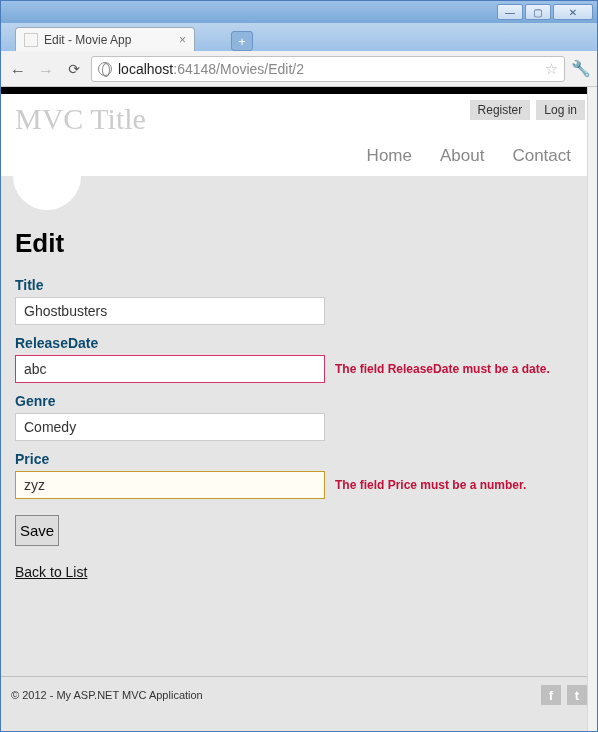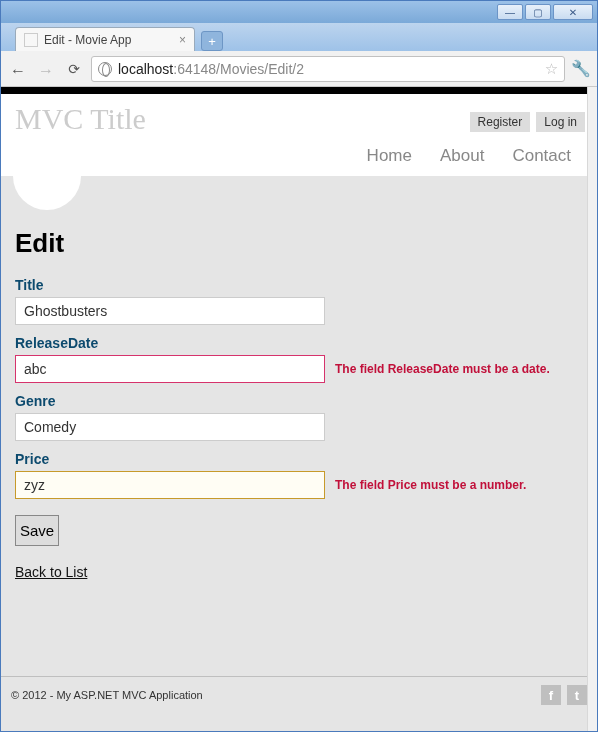--- a/index.html
+++ b/index.html
@@ -5,21 +5,21 @@
 * { margin:0; padding:0; box-sizing:border-box; }
 body { font-family:"Segoe UI",Arial,sans-serif; background:#fff; width:598px; height:732px; overflow:hidden; position:relative; }
 
 
 .win-frame { border:1px solid #4a7abc; height:732px; display:flex; flex-direction:column; background:#fff; }
 .titlebar { height:22px; background:linear-gradient(#9cc1e8,#7ba9d8); display:flex; justify-content:flex-end; align-items:center; padding:0 4px; gap:2px; }
 .win-btn { width:26px; height:16px; background:linear-gradient(#e8f0fa,#c9dcf1); border:1px solid #6b94c7; border-radius:2px; display:flex; align-items:center; justify-content:center; font-size:10px; color:#3b5a88; cursor:default; }
 .win-btn.close { width:40px; }
 
 
-.tabstrip { height:28px; background:linear-gradient(#bcd4ee,#9ec2e8); display:flex; align-items:flex-end; padding-left:14px; }
+.tabstrip { height:28px; background:linear-gradient(#bcd4ee,#9ec2e8); display:flex; align-items:flex-end; padding-left:14px;gap:30px; }
 .tab { background:#f7f7f7; border:1px solid #9ab; border-bottom:none; border-radius:4px 4px 0 0; height:24px; min-width:180px; display:flex; align-items:center; padding:0 8px; font-size:12px; color:#444; position:relative; }
 .tab-close { margin-left:auto; color:#888; font-size:12px; cursor:default; }
 .newtab { width:22px; height:20px; margin-left:6px; background:#8fb5dd; border:1px solid #6d96c5; border-radius:3px; display:flex; align-items:center; justify-content:center; color:#fff; font-size:13px; }
 
 
 .urlbar { height:36px; background:#f1f1f1; border-bottom:1px solid #c9c9c9; display:flex; align-items:center; padding:0 6px; gap:6px; }
 .nav-btn { width:22px; height:22px; display:flex; align-items:center; justify-content:center; color:#555; font-size:16px; }
 .nav-btn.disabled { color:#bbb; }
 .reload { font-size:14px; color:#555; }
 .omnibox { flex:1; height:26px; border:1px solid #c1c1c1; border-radius:3px; background:#fff; display:flex; align-items:center; padding:0 6px; font-size:14px; color:#333; }
@@ -28,21 +28,21 @@
 .url-host { color:#222; }
 .url-rest { color:#888; }
 .star { margin-left:auto; color:#bbb; font-size:15px; }
 .wrench { color:#555; font-size:16px; }
 
 
 .page { flex:1; background:#e5e5e5; overflow:hidden; position:relative; }
 .blackbar { height:7px; background:#000; }
 .header { background:#fff; padding:8px 14px 0 14px; position:relative; }
 .brand { font-family:Georgia,"Times New Roman",serif; font-size:30px; color:#ccc; font-weight:normal; letter-spacing:0; }
-.acct-links { position:absolute; top:18px; right:12px; display:flex; gap:6px; }
+.acct-links { position:absolute; top:6px; right:12px; display:flex; gap:6px; }
 .acct { background:#ddd; padding:3px 8px; font-size:12px; color:#333; }
 .mainnav { display:flex; justify-content:flex-end; gap:28px; padding:10px 12px 10px 0; font-size:17px; color:#888; }
 .round { position:absolute; left:12px; bottom:-34px; width:68px; height:68px; border-radius:50%; background:#fff; }
 
 .content { padding:52px 14px 14px 14px; background:#e5e5e5; }
 h1.edit { font-family:"Segoe UI",Arial,sans-serif; font-size:26px; font-weight:bold; color:#000; margin-bottom:18px; }
 .fld { margin-bottom:10px; }
 .lbl { font-size:14px; font-weight:bold; color:#0c4a6e; margin-bottom:4px; display:block; }
 .row { display:flex; align-items:center; gap:10px; }
 .inp { width:310px; height:28px; border:1px solid #ccc; background:#fff; padding:0 8px; font-size:14px; font-family:inherit; color:#333; }

